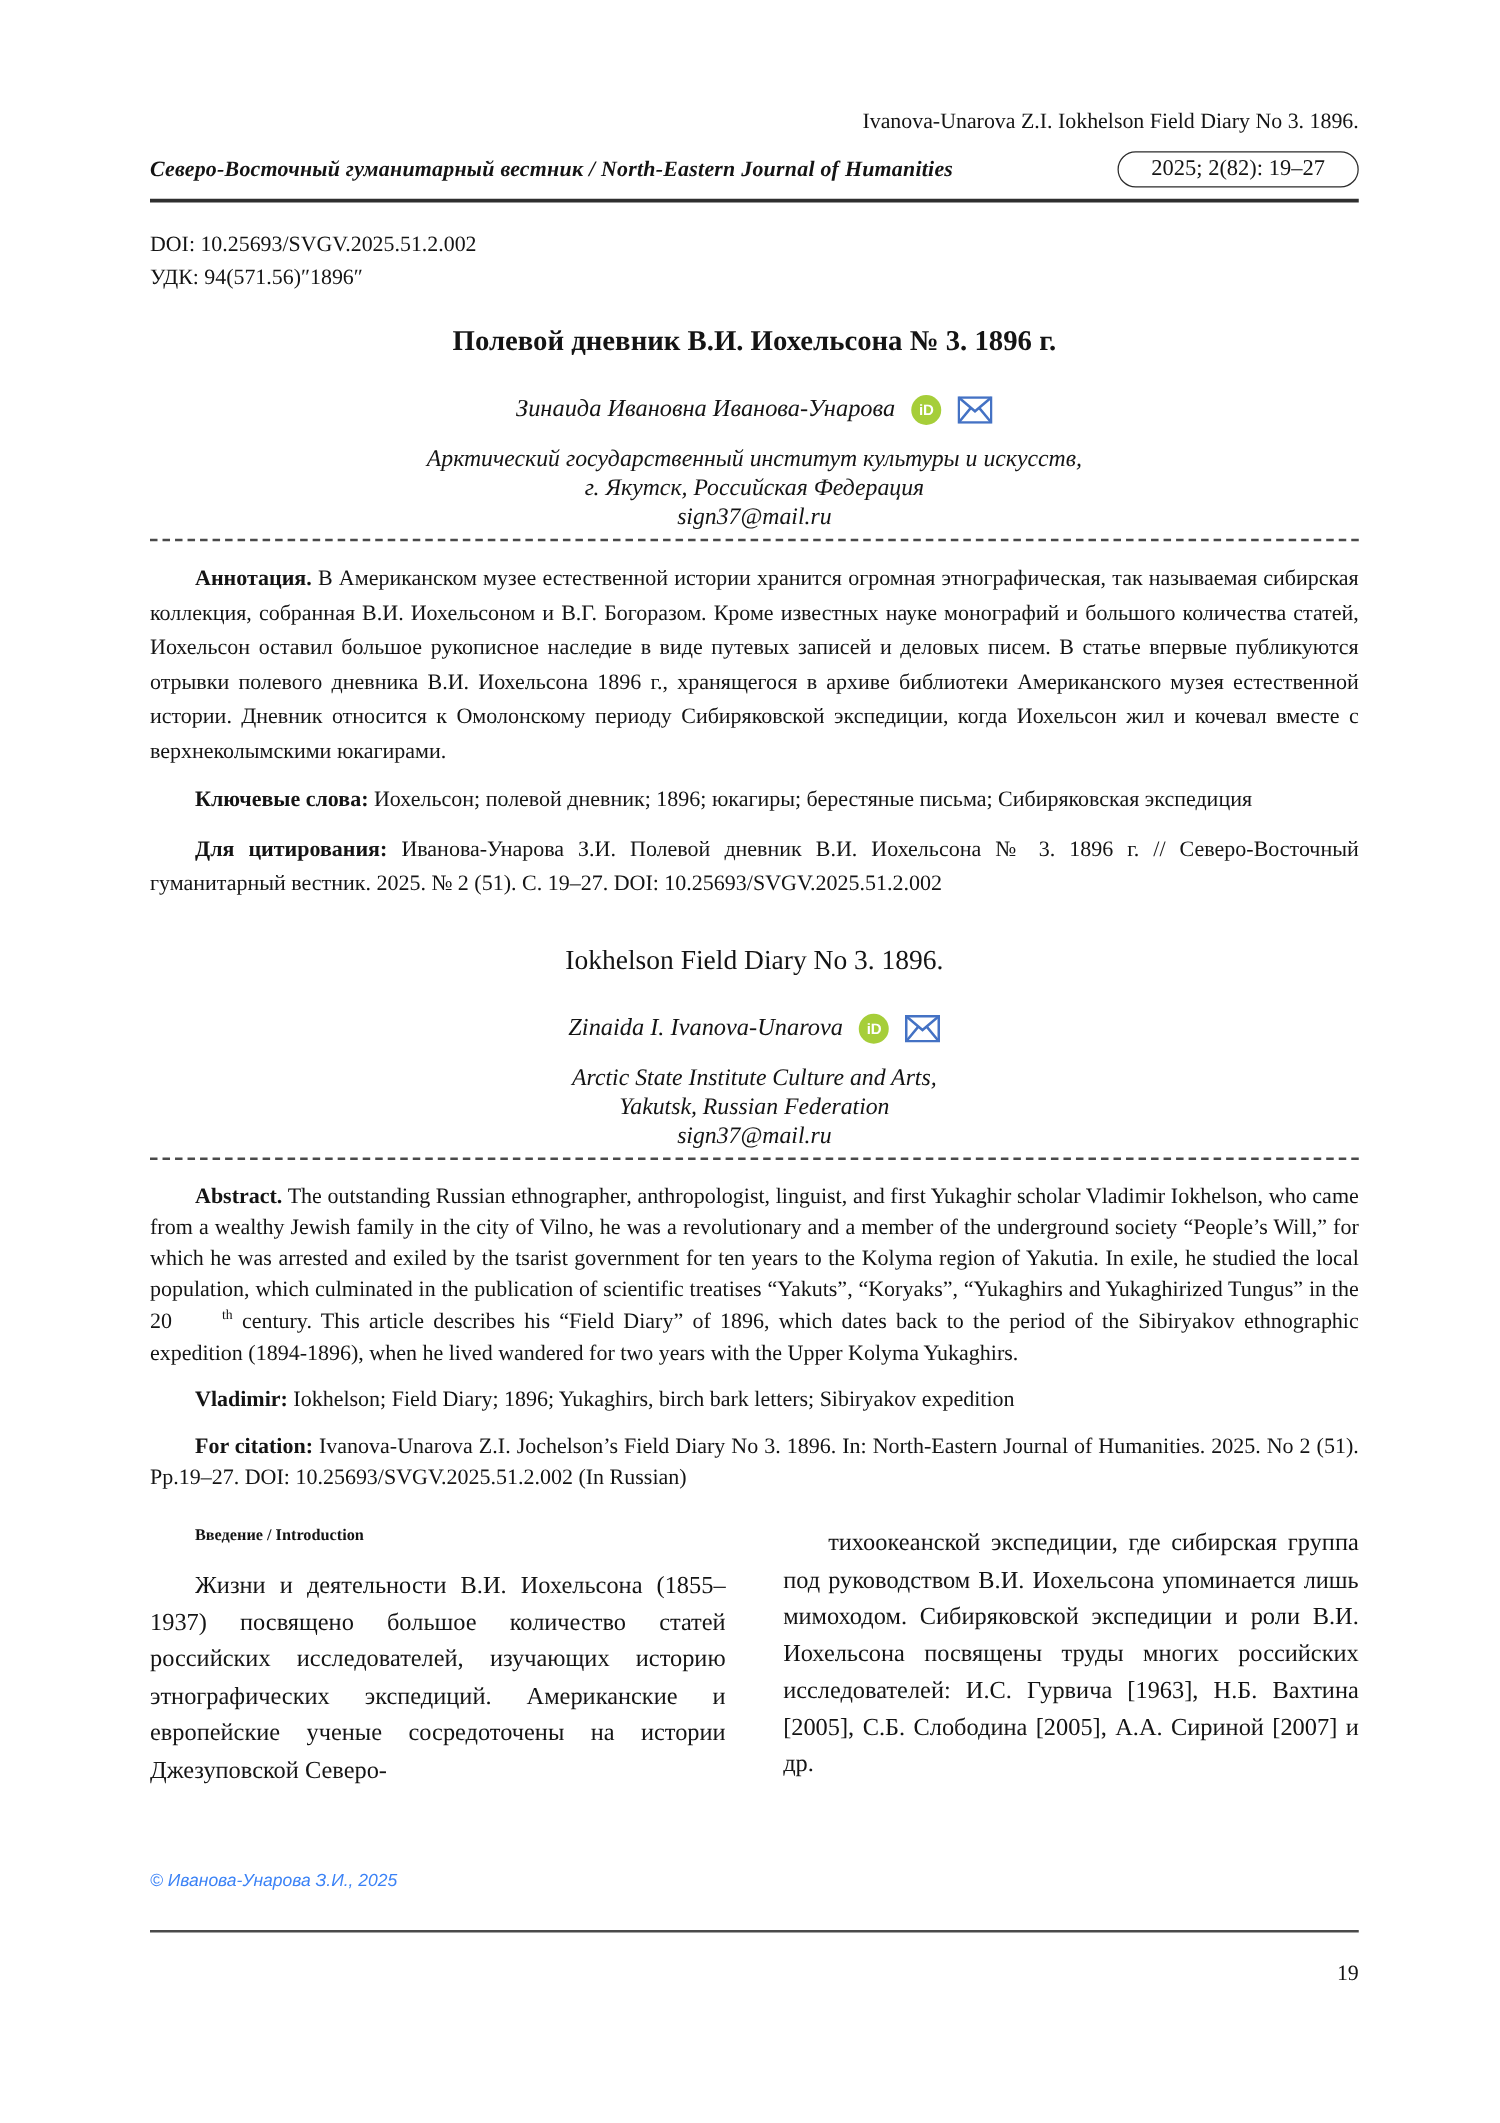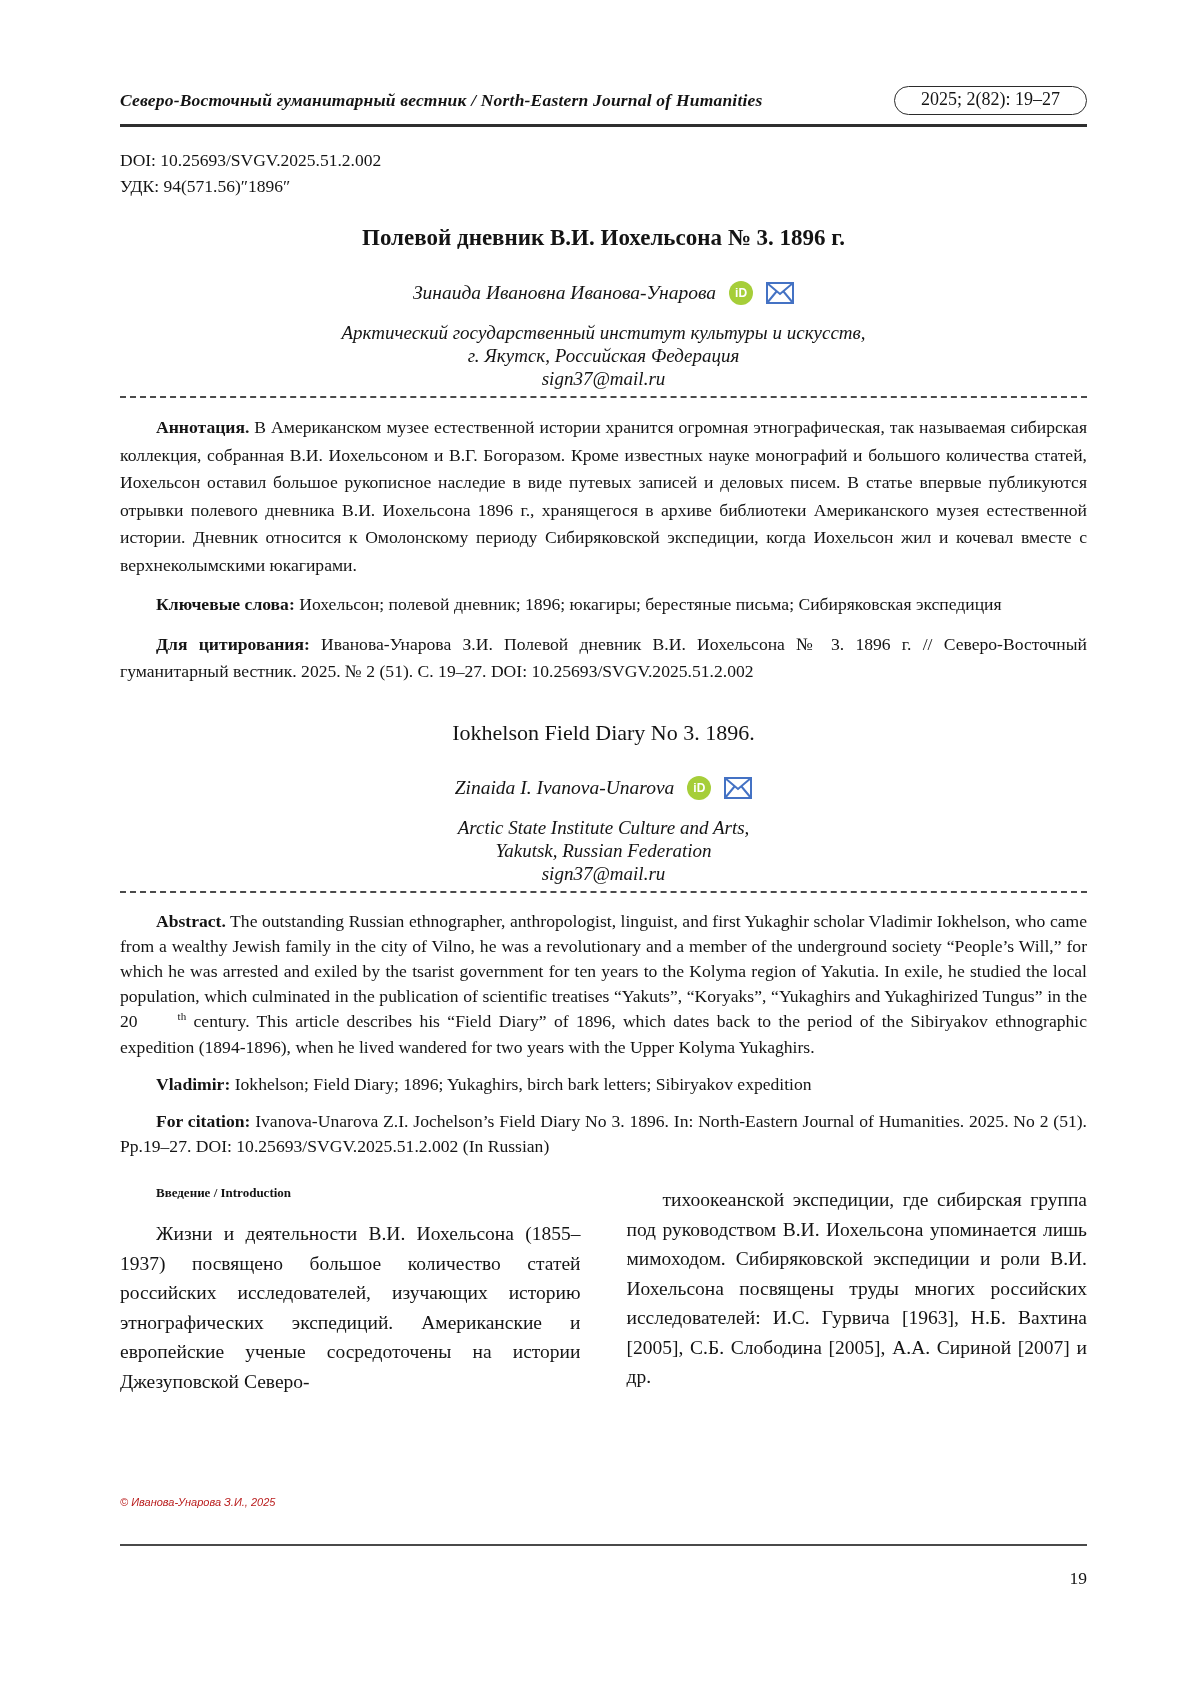--- a/index.html
+++ b/index.html
@@ -137,22 +137,22 @@
   }
   .col-para.right { margin-top: 0; }
 
   
   .copyright {
     position: absolute;
     left: 120px;
     top: 1496px;
     font-family: "Liberation Sans", sans-serif;
     font-style: italic;
-    font-size: 11px;
-    color: #b91c1c;
+    font-size: 14px;
+    color: #3b82f6;
   }
   .foot-rule {
     position: absolute;
     left: 120px;
     right: 113px;
     top: 1544px;
     border: none;
     border-top: 2px solid #4a4a4a;
     margin: 0;
   }
@@ -162,20 +162,21 @@
     top: 1568px;
     font-size: 17.5px;
   }
 </style>
 </head>
 <body>
 
 <div class="page">
   <div class="content">
 
+    <div class="running-head">Ivanova-Unarova Z.I. Iokhelson Field Diary No 3. 1896.</div>
 
     <div class="journal-row">
       <div class="journal-title">Северо-Восточный гуманитарный вестник / North-Eastern Journal of Humanities</div>
       <div class="issue-badge">2025; 2(82): 19–27</div>
     </div>
     <hr class="head-rule">
 
     <div class="doi-line">DOI: 10.25693/SVGV.2025.51.2.002</div>
     <div class="udc-line">УДК: 94(571.56)″1896″</div>
 

